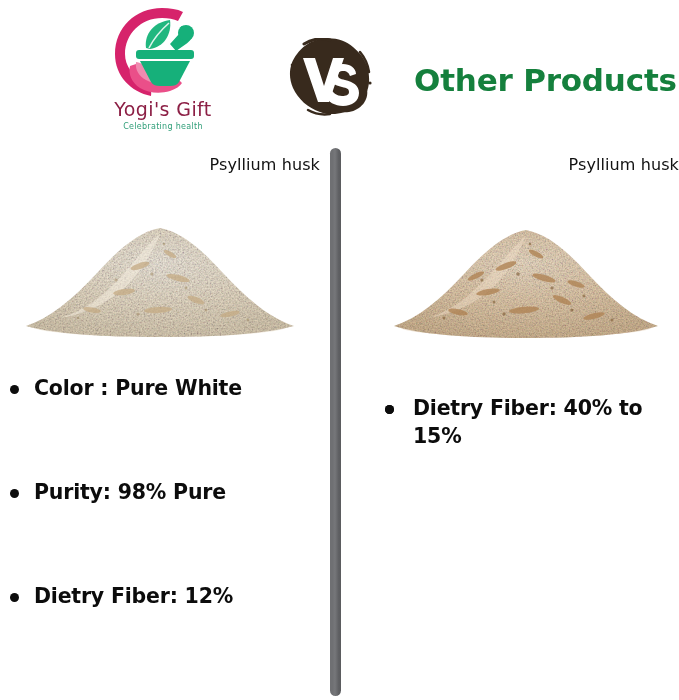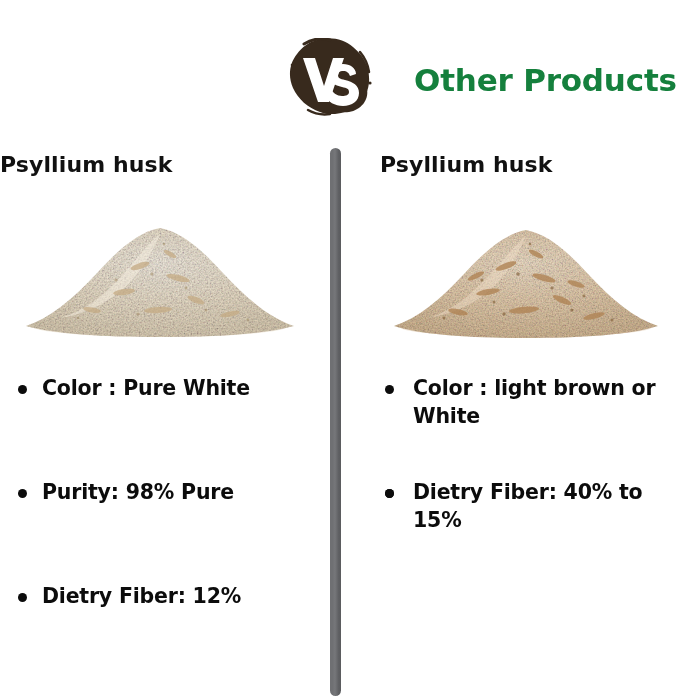--- a/index.html
+++ b/index.html
@@ -95,24 +95,24 @@
 
   
   .col {
     position: absolute;
     top: 148px;
   }
   .col-left  { left: 0px;   width: 320px; }
   .col-right { left: 372px; width: 307px; }
 
   .product-heading {
-    text-align: left;
-    font-family: "DejaVu Sans", sans-serif;
-    font-size: 22px;
-    font-weight: bold;
+    text-align: right;
+    font-family: "DejaVu Sans", sans-serif;
+    font-size: 16px;
+    font-weight: normal;
     color: #111111;
     letter-spacing: 0.1px;
     height: 34px;
     line-height: 34px;
   }
   .col-right .product-heading {
     margin-left: 8px;
   }
 
   
@@ -143,39 +143,64 @@
     padding-left: 34px;
     font-family: "DejaVu Sans", sans-serif;
     font-weight: bold;
     font-size: 20.5px;
     line-height: 28px;
     color: #0c0c0c;
     letter-spacing: -0.2px;
   }
   .col-left .bullet-item  { margin-bottom: 76px; }
   .col-right .bullet-item { margin-bottom: 48px; }
-  .col-left  .bullet-item { margin-left: 8px; }
+  .col-left  .bullet-item { margin-left: 0px; }
   .col-right .bullet-item { padding-left: 41px; margin-left: 0px; }
 
   .bullet-dot {
     position: absolute;
     left: 10px;
     top: 11px;
     width: 9px;
     height: 9px;
     background: #0c0c0c;
     border-radius: 50%;
   }
   .col-right .bullet-dot { left: 13px; }
 </style>
 </head>
 <body>
 
 <div class="header">
 
+  <div class="brand-logo">
+    <svg class="logo-mark" viewBox="0 0 112 96">
+
+      <path d="M56 4 C29 4 9 24 9 50 C9 72 25 88 45 92 C46 86 44 82 40 79
+               C27 73 19 62 19 50 C19 30 35 14 56 14 C62 14 68 15 72 17
+               L77 8 C71 5 64 4 56 4 Z" fill="#d6236b"></path>
+
+      <path d="M24 62 C22 70 26 79 34 84 C42 89 54 90 64 87 C70 85 74 82 76 79
+               L70 73 C66 76 60 78 53 78 C44 78 37 74 34 68 C32 64 31 62 30 60 Z" fill="#ea4f89"></path>
+      <path d="M30 58 C34 58 40 62 46 66 C52 70 58 72 64 72 L66 79
+               C57 81 47 80 40 76 C33 72 29 66 30 58 Z" fill="#f08bb0"></path>
+
+      <rect x="30" y="46" width="58" height="9" rx="3" fill="#16b07a"></rect>
+      <path d="M34 57 L84 57 L73 78 C71 81 68 82 64 82 L54 82 C50 82 47 81 45 78 Z" fill="#16b07a"></path>
+
+      <path d="M76 22 C82 22 86 26 86 31 C86 35 83 38 80 40 L70 47 L64 40 L73 30
+               C74 26 74 22 76 22 Z" fill="#16b07a"></path>
+      <circle cx="80" cy="29" r="8" fill="#16b07a"></circle>
+
+      <path d="M40 44 C38 30 48 18 64 16 C66 30 58 43 44 45 Z" fill="#21b77f"></path>
+      <path d="M43 44 C48 34 55 26 63 19" stroke="#ffffff" stroke-width="1.6" fill="none" opacity="0.85"></path>
+    </svg>
+    <div class="brand-name">Yogi's Gift</div>
+    <div class="brand-tagline">Celebrating health</div>
+  </div>
 
   <div class="vs-badge">
     <svg viewBox="0 0 88 78" width="88" height="78">
       <path d="M31 2 C44 -2 58 1 67 9 C77 17 83 28 83 39 C84 50 79 62 69 69
                C59 76 45 78 34 74 C22 70 12 61 7 50 C2 39 3 26 11 16 C16 9 23 4 31 2 Z" fill="#382a1d"></path>
       <path d="M56 36 C68 34 79 40 81 51 C83 62 75 72 63 74 C51 76 41 69 39 58
                C37 47 45 38 56 36 Z" fill="#382a1d"></path>
       <path d="M18 6 C26 1 36 0 44 2" stroke="#382a1d" stroke-width="3" fill="none" stroke-linecap="round"></path>
       <path d="M74 14 C79 20 82 27 83 34" stroke="#382a1d" stroke-width="2.5" fill="none" stroke-linecap="round"></path>
       <path d="M22 72 C29 76 37 77 44 76" stroke="#382a1d" stroke-width="2.5" fill="none" stroke-linecap="round"></path>
@@ -306,23 +331,19 @@
           <circle cx="142" cy="26" r="1.3"></circle>
         <circle cx="106" cy="84" r="1.5"></circle>
           <circle cx="196" cy="78" r="1.4"></circle>
       </g>
     </svg>
   </div>
 
   <ul class="bullets">
     <li class="bullet-item">
       <span class="bullet-dot"></span>
-      <span>Color : light brown or White</span>
-    </li>
-    <li class="bullet-item">
-      <span class="bullet-dot"></span>
     </li>
     <li class="bullet-item">
       <span class="bullet-dot"></span>
       <span> Dietry Fiber: 40% to 15%</span>
     </li>
   </ul>
 </div>
 
 </body></html>

